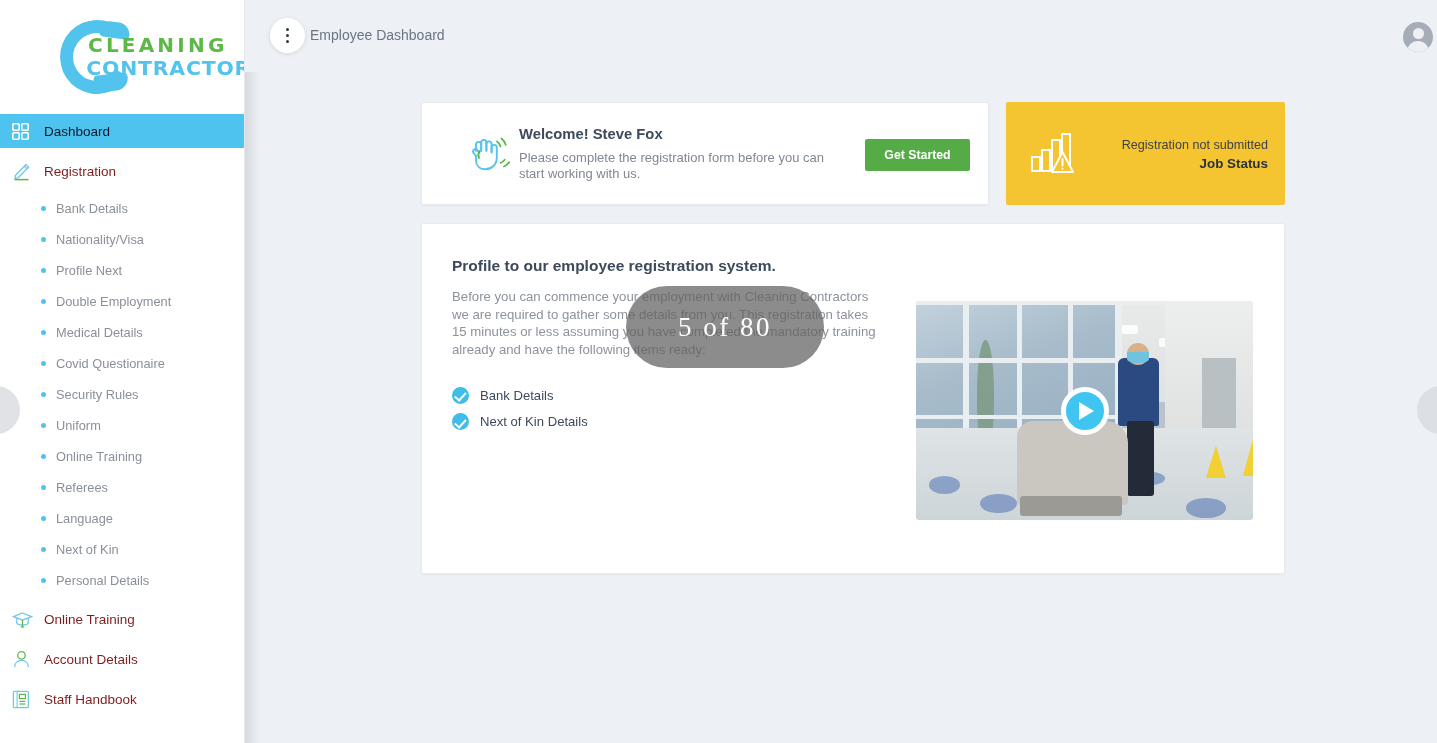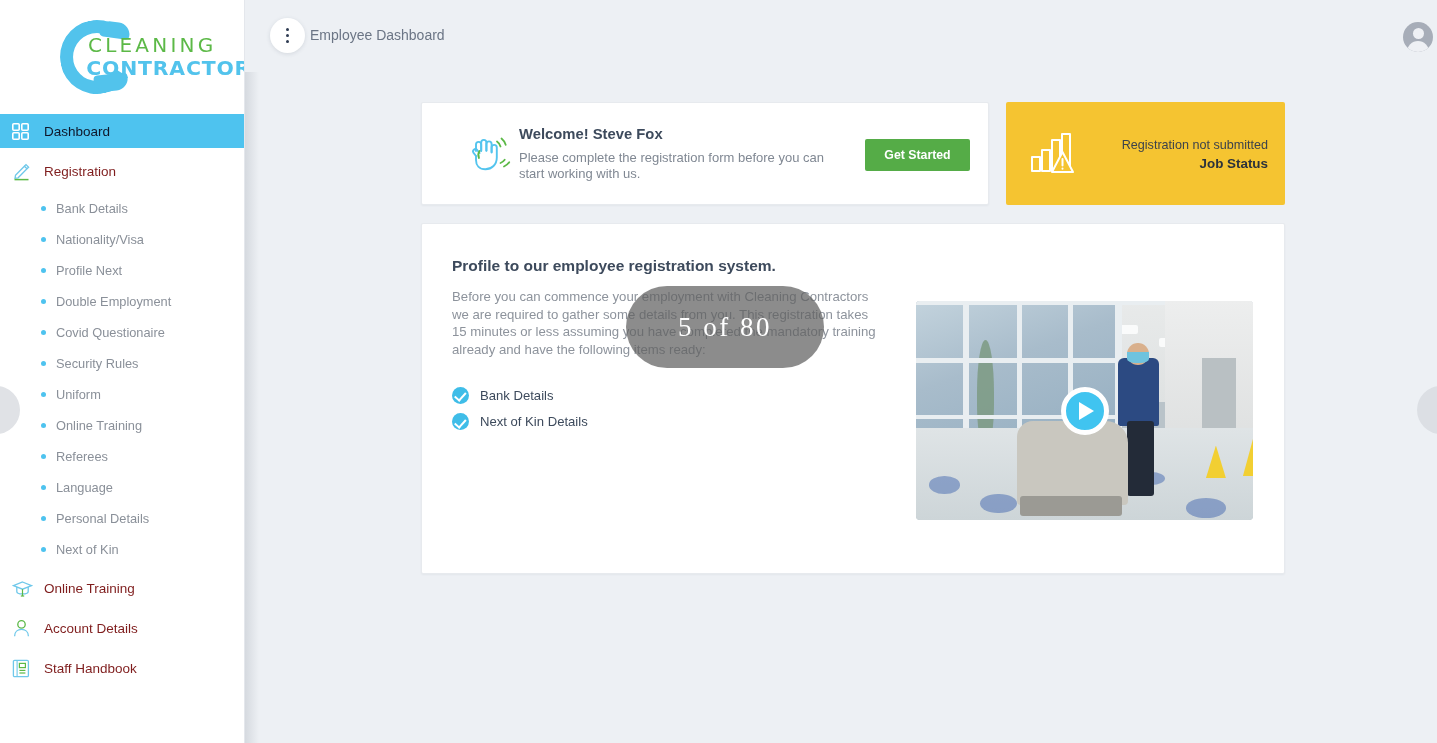--- a/index.html
+++ b/index.html
@@ -39,21 +39,21 @@
     transform: rotate(8deg);
   }
   .logo-hand-bot {
     position: absolute; left: 52px; top: 58px;
     width: 34px; height: 17px; background: #52c3ec;
     border-radius: 4px 4px 12px 12px;
     transform: rotate(-6deg);
   }
   .logo-txt1 {
     position: absolute; left: 46px; top: 17px;
-    font-size: 20px; font-weight: 400; color: #5cb947;
+    font-size: 20px; font-weight: 700; color: #5cb947;
     letter-spacing: 3.2px; font-family: "DejaVu Sans", sans-serif;
   }
   .logo-txt2 {
     position: absolute; left: 46px; top: 40px;
     font-size: 20px; font-weight: 700; color: #52c3ec;
     letter-spacing: 0.8px; font-family: "DejaVu Sans", sans-serif;
     transform: scaleX(1.02);
   }
 
   .nav-item {
@@ -316,20 +316,24 @@
     <div class="sub-item">
       <span class="sub-dot"></span>
       <span>Profile Next</span>
     </div>
     <div class="sub-item">
       <span class="sub-dot"></span>
       <span>Double Employment</span>
     </div>
     <div class="sub-item">
       <span class="sub-dot"></span>
+      <span>Medical Details</span>
+    </div>
+    <div class="sub-item">
+      <span class="sub-dot"></span>
       <span>Covid Questionaire</span>
     </div>
     <div class="sub-item">
       <span class="sub-dot"></span>
       <span>Security Rules</span>
     </div>
     <div class="sub-item">
       <span class="sub-dot"></span>
       <span>Uniform</span>
     </div>
@@ -340,25 +344,25 @@
     <div class="sub-item">
       <span class="sub-dot"></span>
       <span>Referees</span>
     </div>
     <div class="sub-item">
       <span class="sub-dot"></span>
       <span>Language</span>
     </div>
     <div class="sub-item">
       <span class="sub-dot"></span>
+      <span>Next of Kin</span>
+    </div>
+    <div class="sub-item">
+      <span class="sub-dot"></span>
       <span>Personal Details</span>
-    </div>
-    <div class="sub-item">
-      <span class="sub-dot"></span>
-      <span>Next of Kin</span>
     </div>
 
     <div class="nav-gap-a"></div>
 
     <div class="nav-item major">
       <span class="nav-ico">
         <svg width="21" height="19" viewBox="0 0 21 19">
           <path d="M10.5 3 L19.5 6.6 L10.5 10.2 L1.5 6.6 Z" fill="none" stroke="#6fc8ea" stroke-width="1.3"></path>
           <path d="M4.8 8 V12.4 C4.8 13.9 7.4 14.9 10.5 14.9 C13.6 14.9 16.2 13.9 16.2 12.4 V8" fill="none" stroke="#6fc8ea" stroke-width="1.3"></path>
           <line x1="10.5" y1="10.2" x2="10.5" y2="17" stroke="#5cb947" stroke-width="1.2"></line>

